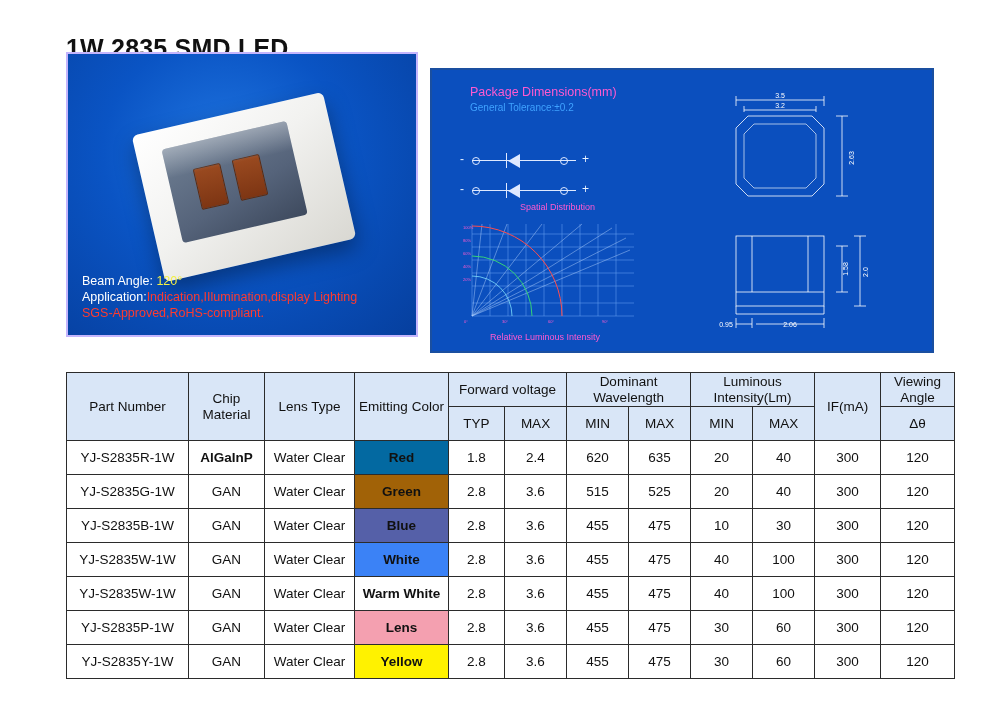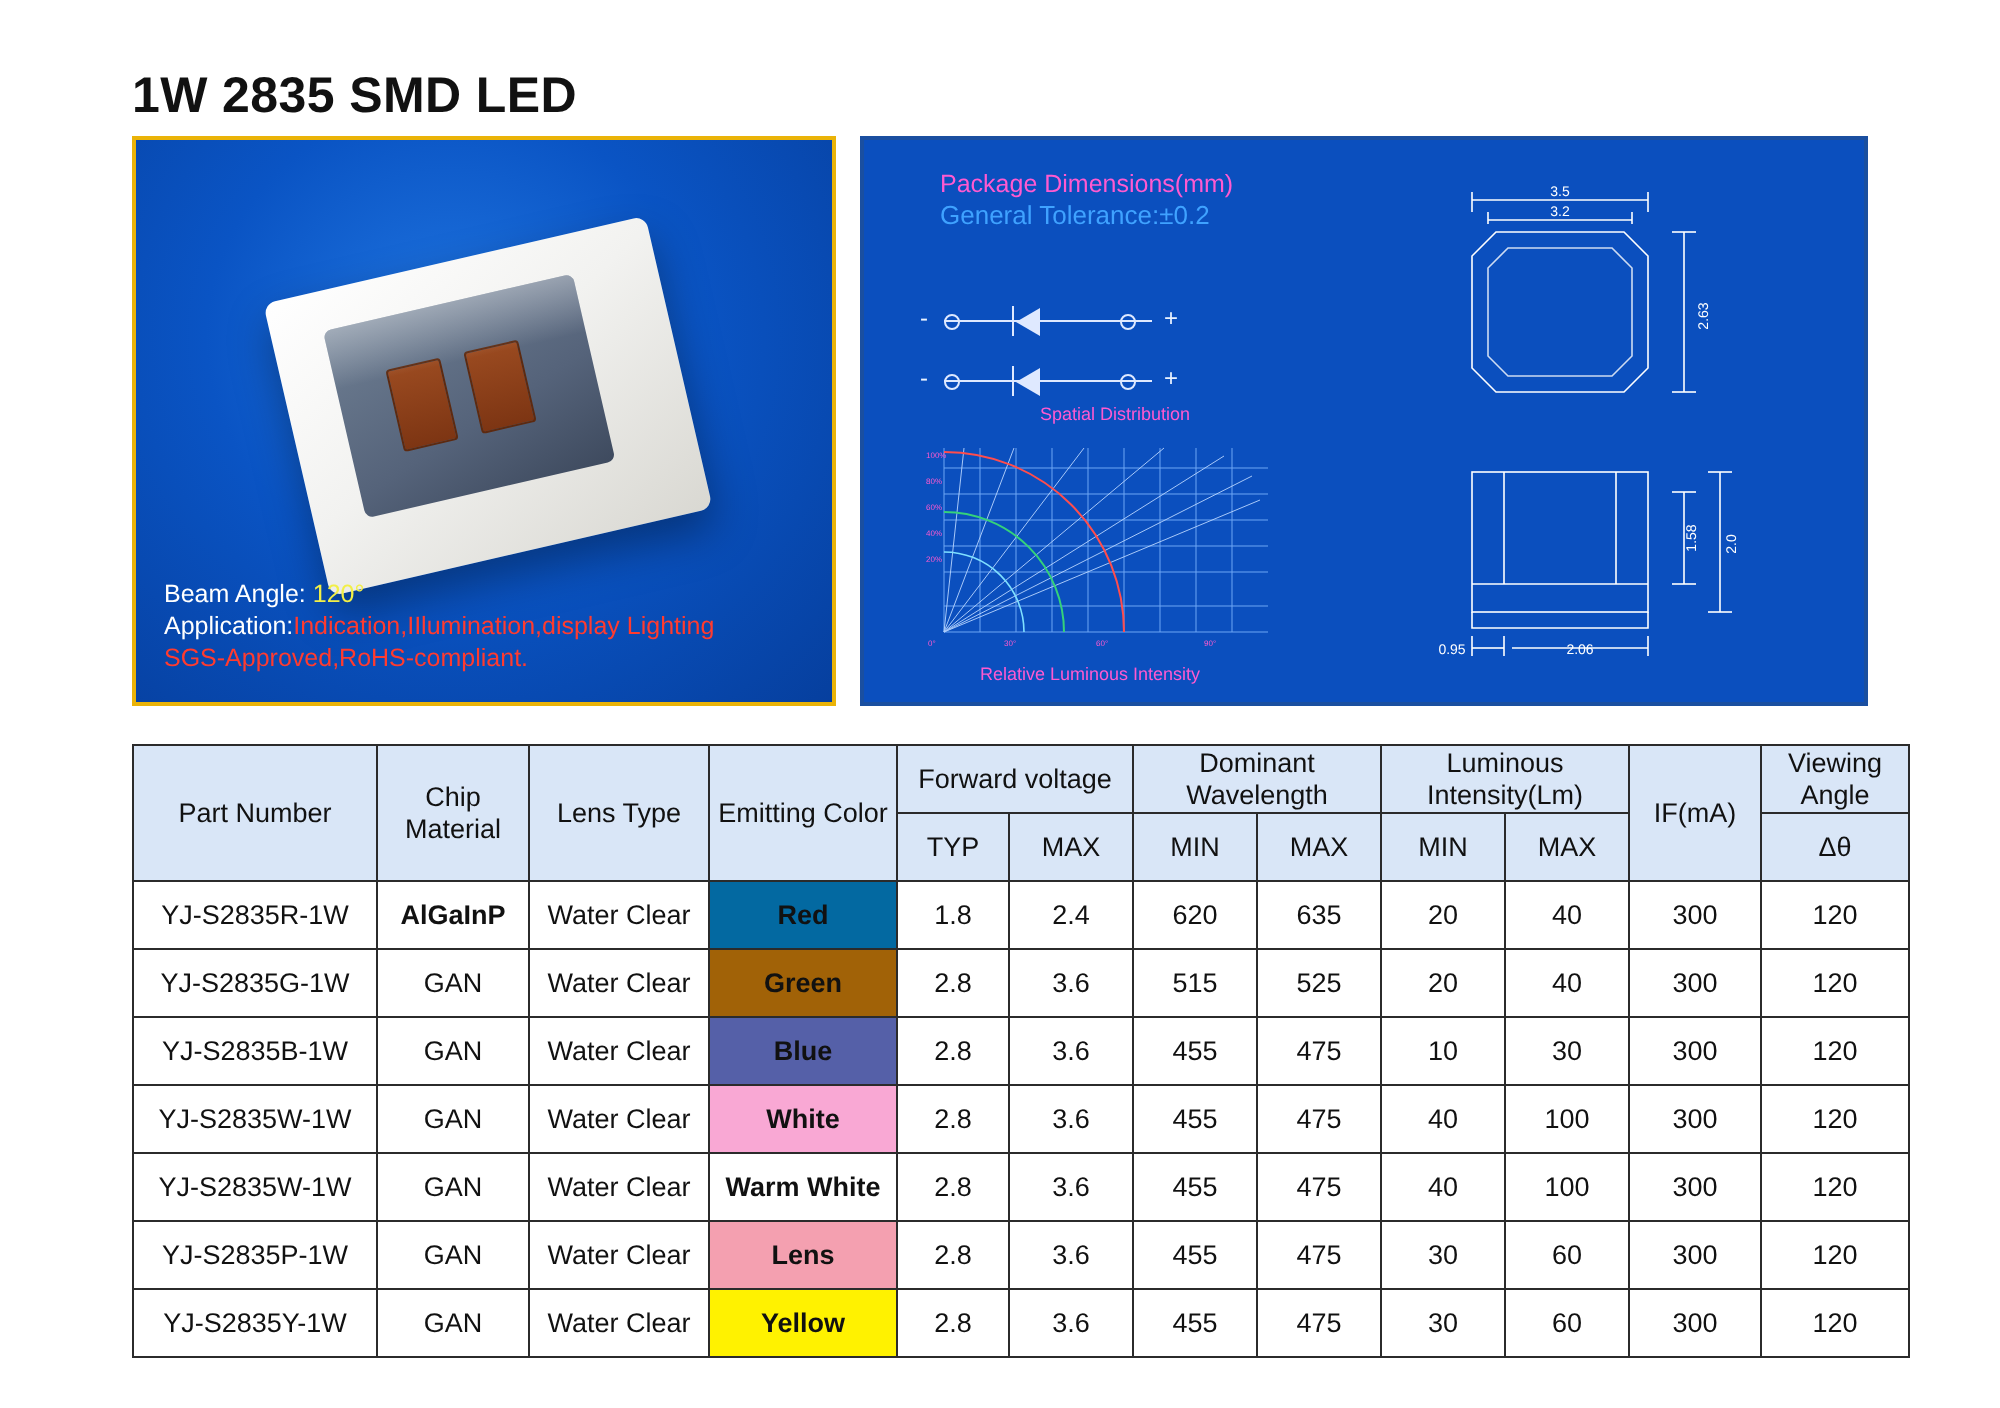--- a/index.html
+++ b/index.html
@@ -30,25 +30,25 @@
     font-size: 25px;
     font-weight: bold;
     color: #111111;
     letter-spacing: 0.2px;
   }
 
   
   .photo-panel {
     position: absolute;
     left: 66px;
-    top: 68px;
+    top: 52px;
     width: 352px;
     height: 285px;
     background: #0a59c8;
-    border: 2px solid #eab308;
+    border: 2px solid #c4b5fd;
     box-sizing: border-box;
     overflow: hidden;
   }
   .photo-gradient {
     position: absolute;
     inset: 0;
     background:
       radial-gradient(ellipse at 45% 35%, #1f74e0 0%, #0a54c4 45%, #063f9e 100%);
   }
   
@@ -117,21 +117,21 @@
     overflow: hidden;
   }
   .draw-label {
     position: absolute;
     left: 38px;
     top: 14px;
     font-size: 12.5px;
     color: #ff5ad0;
     line-height: 16px;
   }
-  .draw-label .sub { color: #3fa2ff; font-size: 13px; }
+  .draw-label .sub { color: #3fa2ff; font-size: 10px; }
 
   .circuit {
     position: absolute;
     left: 28px;
     top: 80px;
     width: 150px;
     height: 60px;
   }
   .circuit .row { position: absolute; left: 0; width: 150px; height: 22px; }
   .circuit .row.r1 { top: 0; }
@@ -242,21 +242,21 @@
   }
   table.spec thead th.tall { height: 38px; }
   .delta { font-size: 19px; }
   td.part { font-size: 13.5px; }
   td.chip-algainp { color: #f39200; font-weight: bold; }
   td.chip-gan { color: #00a64f; font-weight: normal; }
   td.color-cell { font-weight: bold; }
   .c-red    { background: #0369a1; color: #ffffff; }
   .c-green  { background: #a16207; color: #ffffff; }
   .c-blue   { background: #5560a8; color: #ffffff; }
-  .c-white  { background: #f9a8d4; color: #111111; }
+  .c-white  { background: #3b82f6; color: #111111; }
   .c-warm   { background: #ffffff; color: #111111; font-size: 12.5px; }
   .c-pink   { background: #f4a0b0; color: #111111; }
   .c-yellow { background: #fff200; color: #111111; }
 </style>
 </head>
 <body>
 
 <div class="sheet">
 
   <div class="title">1W 2835 SMD LED</div>

